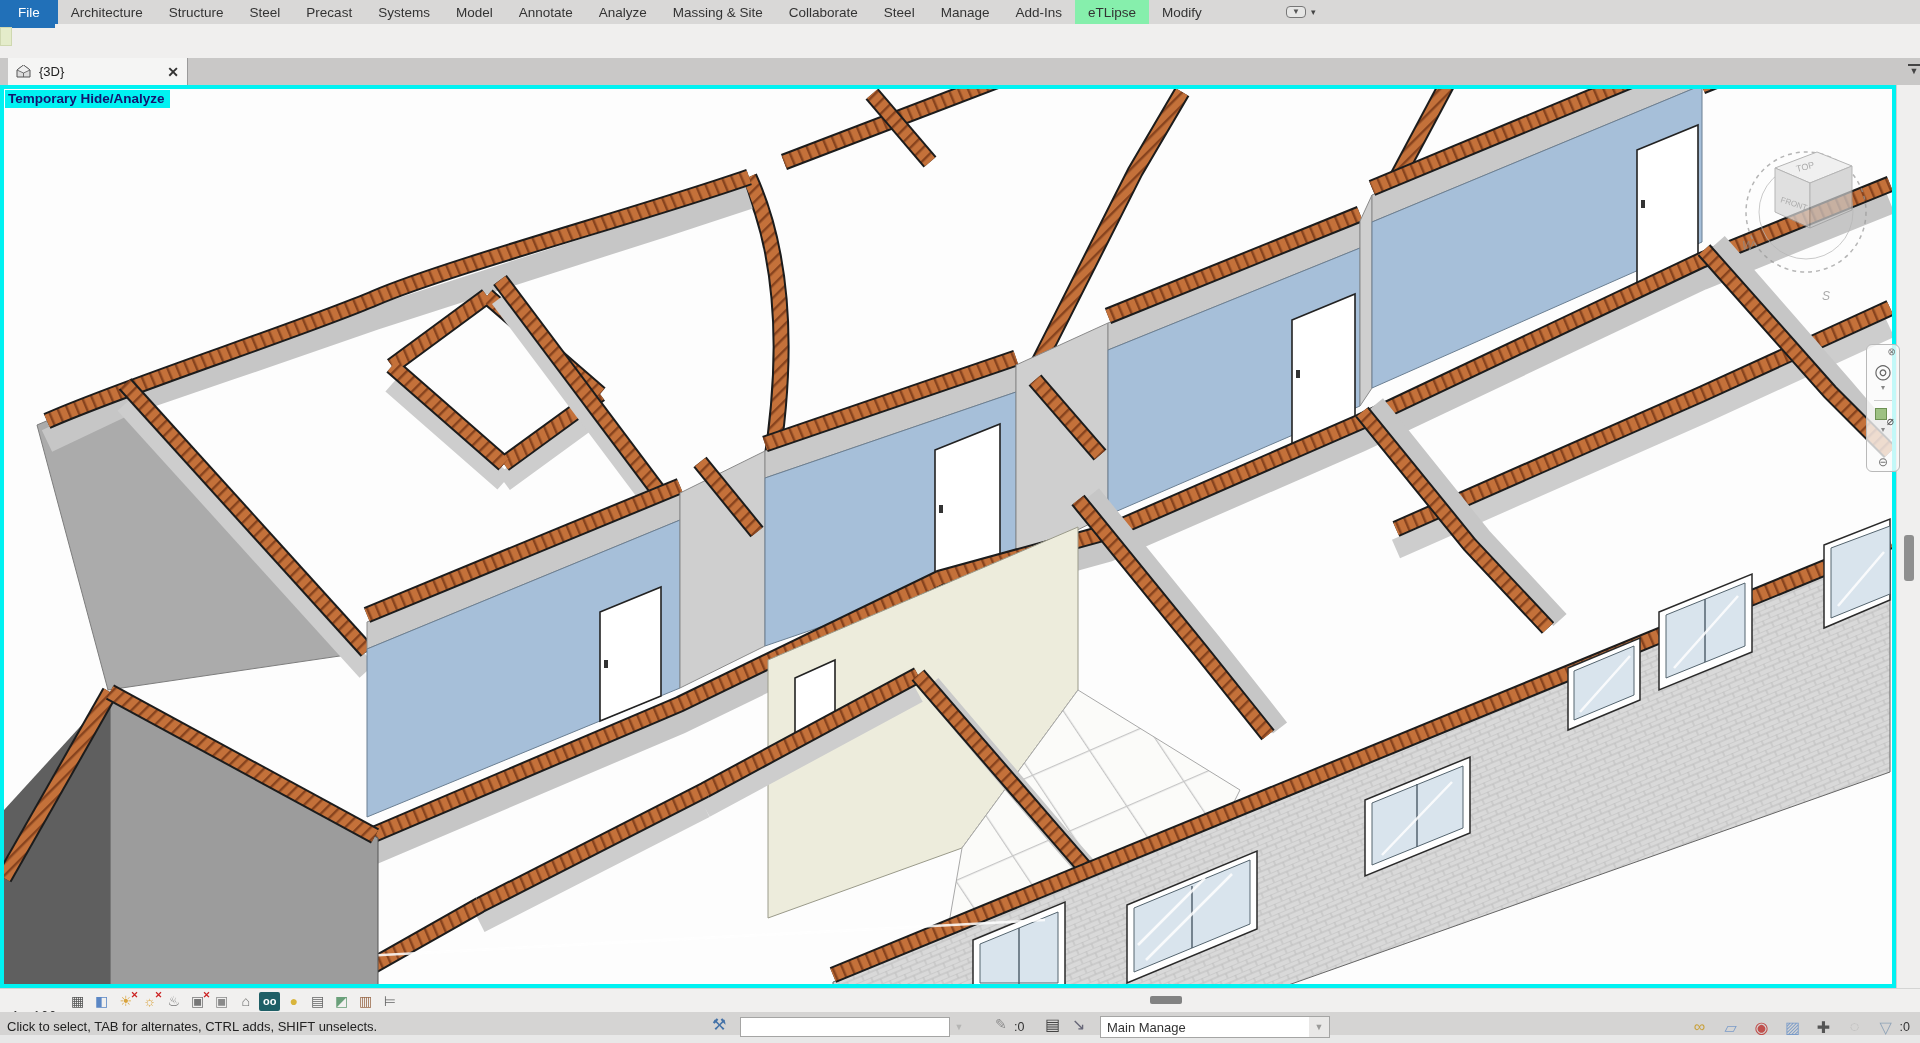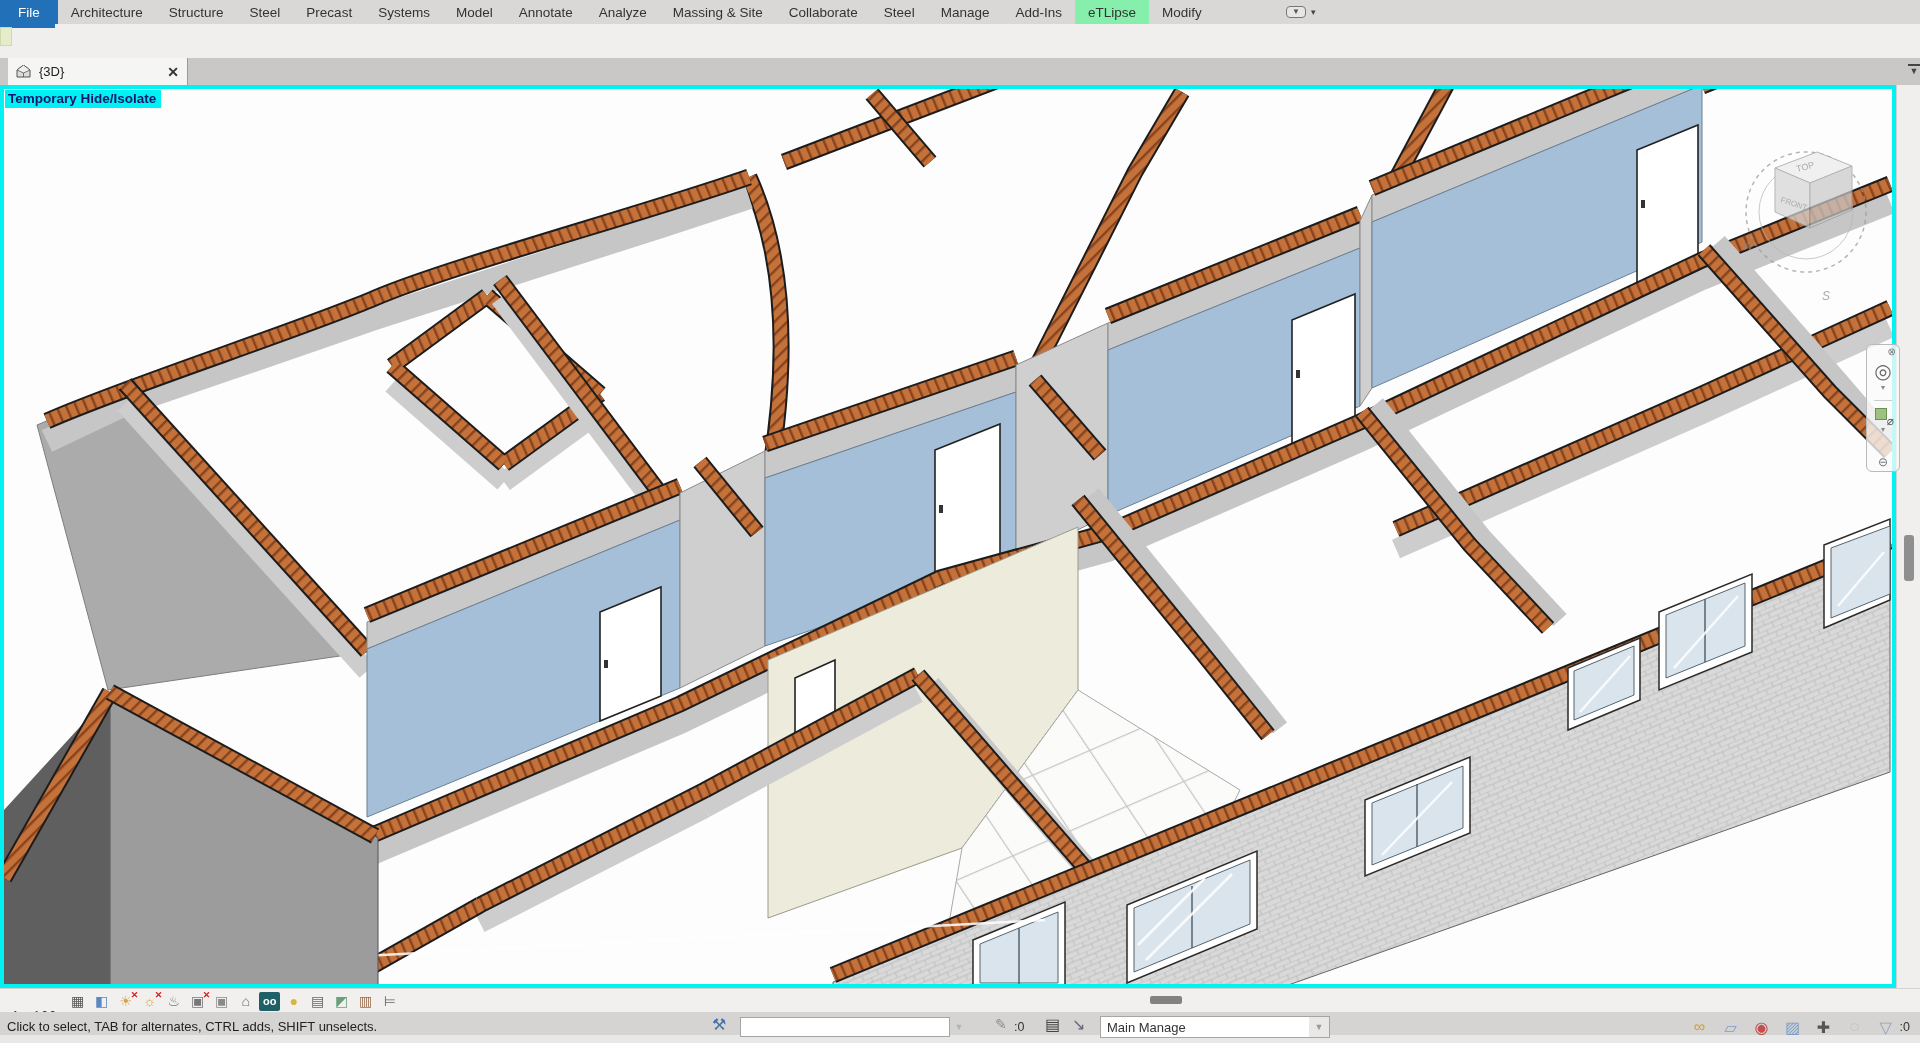--- a/index.html
+++ b/index.html
@@ -144,21 +144,21 @@
     <span class="label">{3D}</span>
     <span class="tab-close">✕</span>
   </div>
   <div class="tab-list-btn">
     <span class="bar"></span>
       <span class="tri">▼</span>
   </div>
 </div>
 
 <div class="viewport">
-  <div class="overlay-label">Temporary Hide/Isolate</div>
+  <div class="overlay-label">Temporary Hide/Analyze</div>
 
   <svg class="scene" width="1888" height="895" viewBox="4 89 1888 895">
     <defs>
       <pattern id="pbrick" width="9" height="9" patternUnits="userSpaceOnUse" patternTransform="rotate(-23)">
         <rect width="9" height="9" style="fill:var(--brick)"></rect>
         <rect width="2.4" height="9" style="fill:var(--brick_dark)"></rect>
       </pattern>
       <pattern id="pbrickX" width="9" height="9" patternUnits="userSpaceOnUse" patternTransform="rotate(45)">
         <rect width="9" height="9" style="fill:var(--brick)"></rect>
         <rect width="2.4" height="9" style="fill:var(--brick_dark)"></rect>

